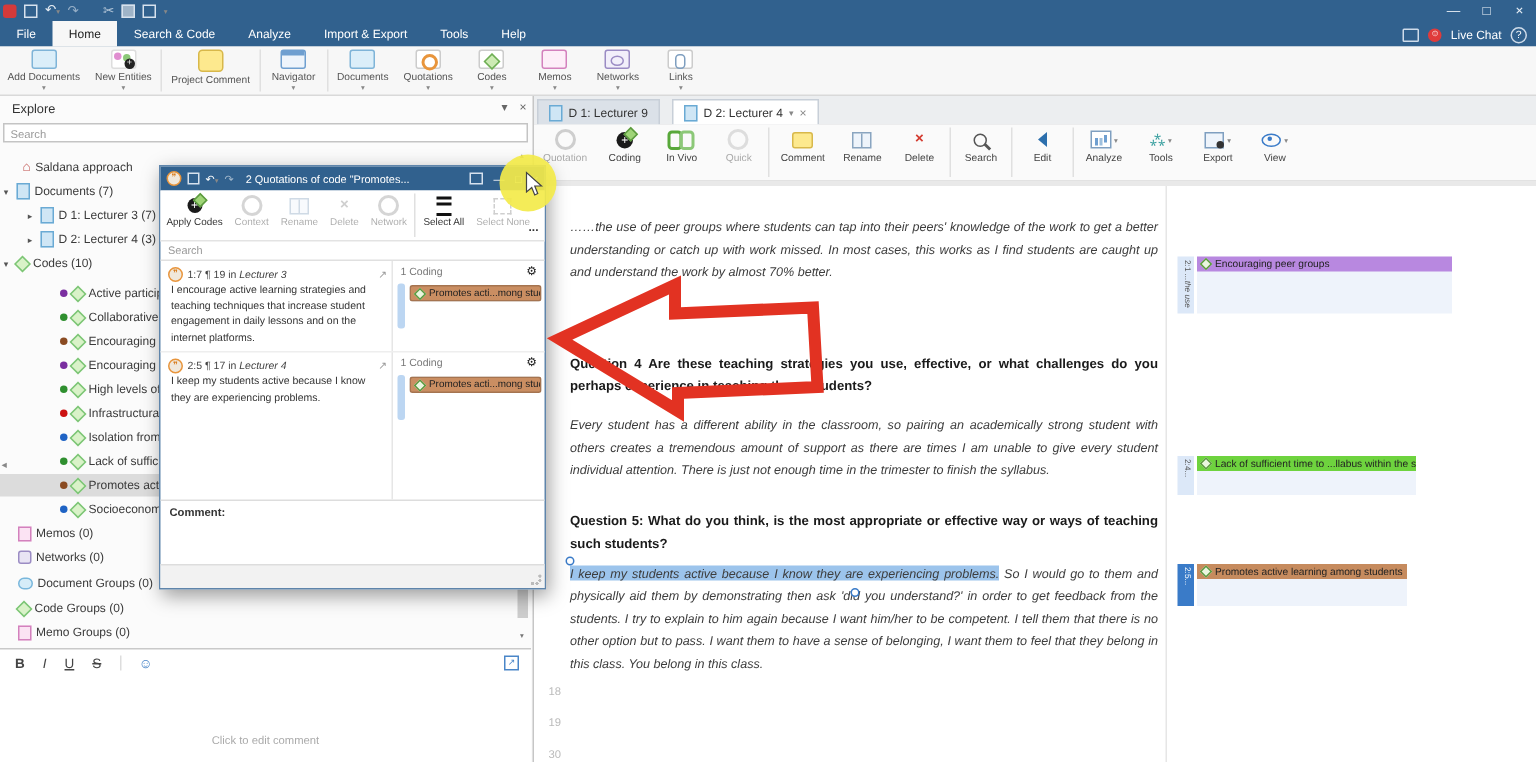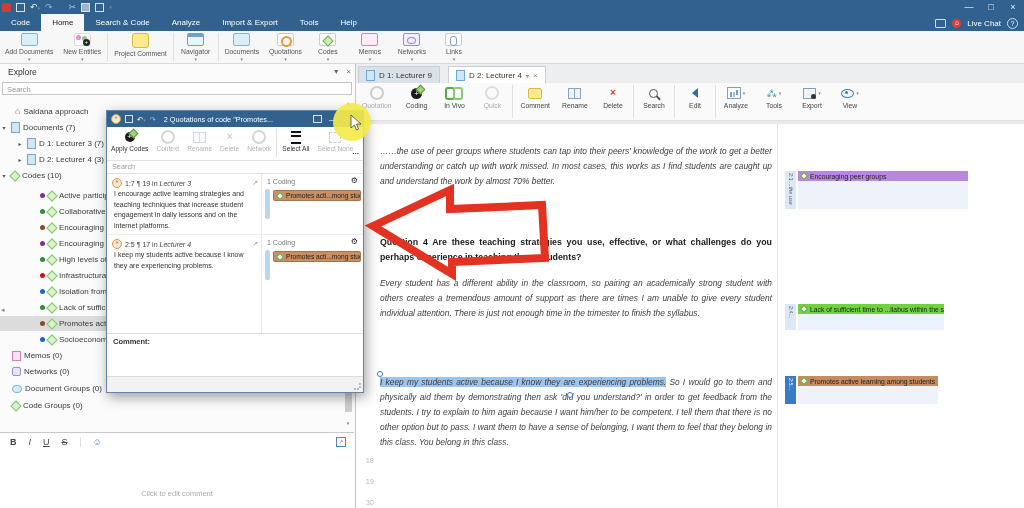--- a/index.html
+++ b/index.html
@@ -169,21 +169,21 @@
         <span class="dd">▾</span>
     </div>
     <div class="abs winctrl" style="right:0">
       <span>—</span>
       <span>□</span>
       <span>×</span>
     </div>
   </div>
 
   <div class="abs ribtabs">
-    <div class="rtab">Code</div>
+    <div class="rtab">File</div>
     <div class="rtab active">Home</div>
     <div class="rtab">Search &amp; Code</div>
     <div class="rtab">Analyze</div>
     <div class="rtab">Import &amp; Export</div>
     <div class="rtab">Tools</div>
     <div class="rtab">Help</div>
   </div>
   <div class="abs tabsright">
     <span class="chatsq"></span>
     <span class="redchat">☺</span>
@@ -340,20 +340,24 @@
       <span class="fnet"></span>
       <span>Networks (0)</span>
       </div>
     <div class="abs trow" style="top:317px;padding-left:12px">
       <span class="fcloud"></span>
       <span>Document Groups (0)</span>
       </div>
     <div class="abs trow" style="top:334px;padding-left:12px">
       <span class="cdia"></span>
       <span>Code Groups (0)</span>
+      </div>
+    <div class="abs trow" style="top:350px;padding-left:12px">
+      <span class="fmemo"></span>
+      <span>Memo Groups (0)</span>
       </div>
 
     <div class="abs vthumb"></div>
     <div class="abs varr" style="top:356px">▾</div>
 
     <div class="abs cmteditor">
       <div class="abs cmtbar">
         <b>B</b>
         <i>I</i>
         <u>U</u>
@@ -469,20 +473,21 @@
       <span>View</span>
       </div>
   </div>
 
   <div class="abs docarea">
     <div class="abs pagedge"></div>
 
     <p class="abs para ital" style="top:20px">……the use of peer groups where students can tap into their peers' knowledge of the work to get a better understanding or catch up with work missed. In most cases, this works as I find students are caught up and understand the work by almost 70% better.</p>
     <p class="abs para bold" style="top:111px">Question 4  Are these teaching strategies you use, effective, or what challenges do you perhaps experience in teaching these students?</p>
     <p class="abs para ital" style="top:152px">Every student has a different ability in the classroom, so pairing an academically strong student with others creates a tremendous amount of support as there are times I am unable to give every student individual attention.  There is just not enough time in the trimester to finish the syllabus.</p>
+    <p class="abs para bold" style="top:216px">Question 5: What do you think, is the most appropriate or effective way or ways of teaching such students?</p>
     <p class="abs para ital" style="top:251px"><span style="background: rgb(156, 196, 236);">I keep my students active because I know they are experiencing problems.</span><span> So I would go to them and physically aid them by demonstrating then ask 'did you understand?' in order to get feedback from the students. I try to explain to him again because I want him/her to be competent. I tell them that there is no other option but to pass. I want them to have a sense of belonging, I want them to feel that they belong in this class. You belong in this class.</span></p>
 
     <div class="abs hlstart" style="left:21px;top:247px"></div>
     <div class="abs hlstart" style="left:211px;top:268px"></div>
 
     <div class="abs lnum" style="top:332px">18</div>
     <div class="abs lnum" style="top:353px">19</div>
     <div class="abs lnum" style="top:374px">30</div>
     <div class="abs lnum" style="top:382px">21</div>
 

